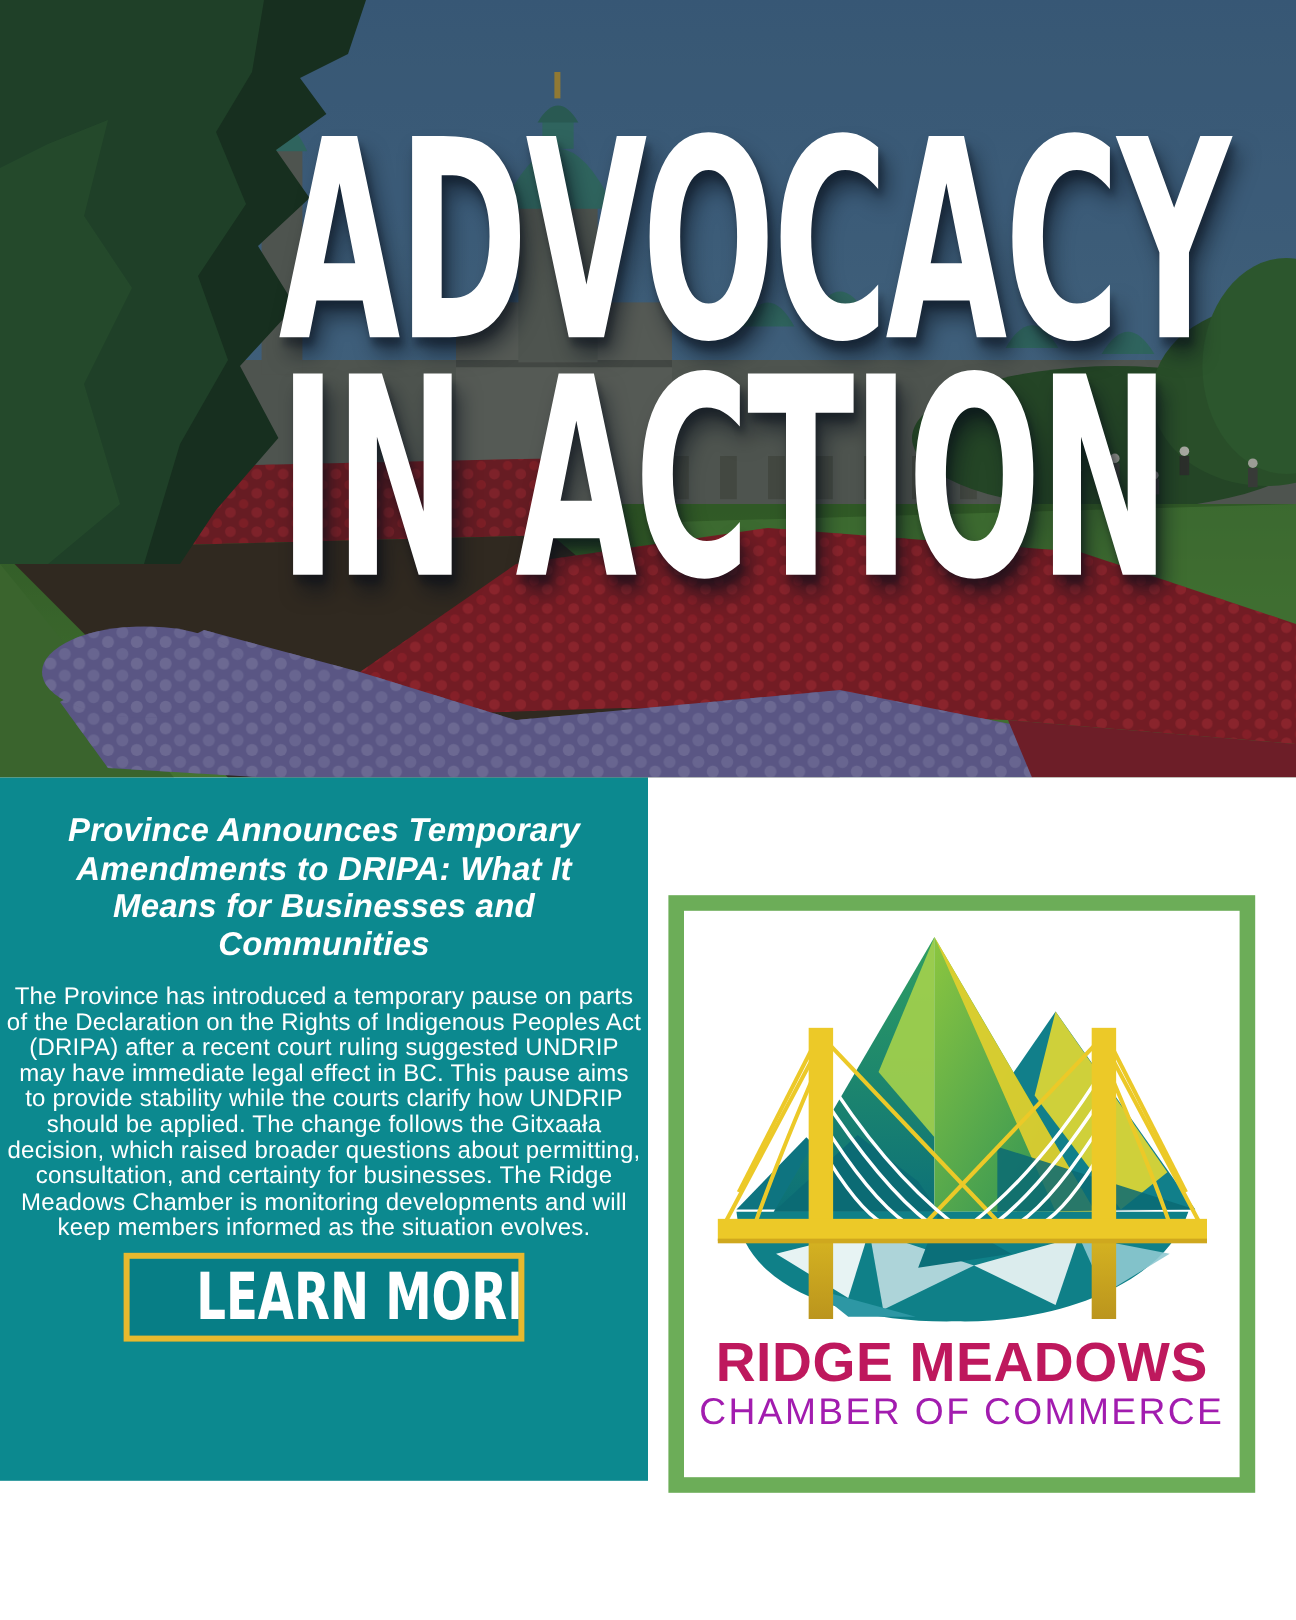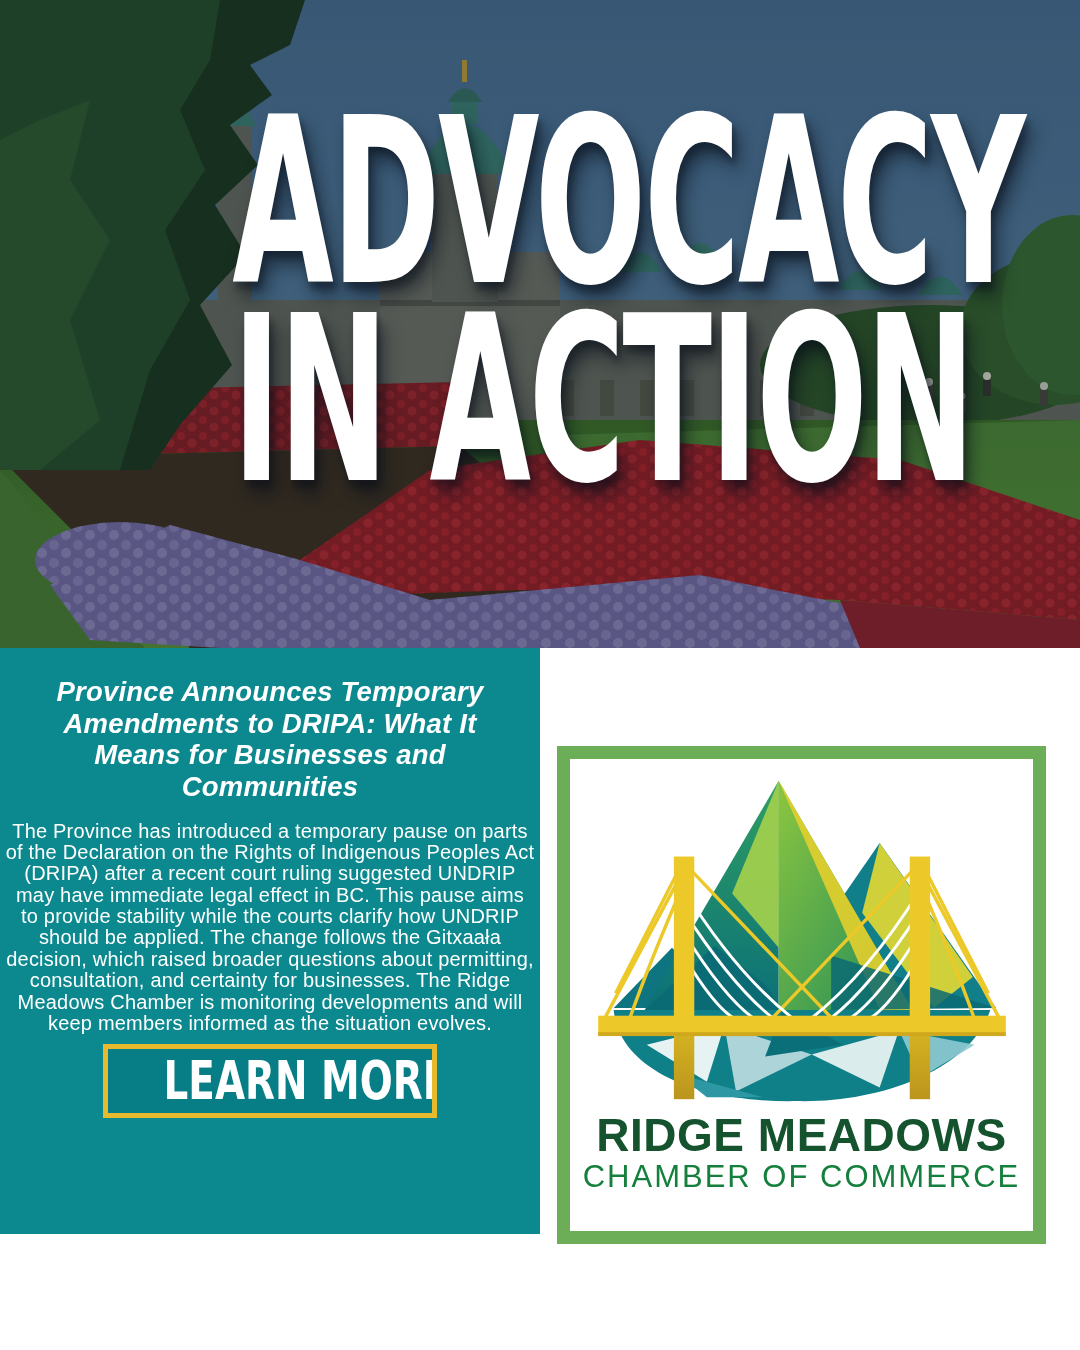--- a/index.html
+++ b/index.html
@@ -47,25 +47,25 @@
   .website{margin-top:20px;font-size:25px;font-weight:400;letter-spacing:0.4px;}
   .right-col{width:540px;height:702px;background:#ffffff;position:relative;}
   
   .logo-card{
     position:absolute;left:17px;top:98px;width:489px;height:498px;
     box-sizing:border-box;border:13px solid #6cad58;background:#ffffff;
     display:flex;flex-direction:column;align-items:center;
   }
   .logo-art{margin-top:16px;}
   .logo-name{
-    margin-top:6px;font-size:46px;font-weight:700;color:#14532d;
+    margin-top:6px;font-size:46px;font-weight:700;color:#be185d;
     letter-spacing:0.5px;line-height:1.05;
   }
   .logo-sub{
-    margin-top:2px;font-size:31px;font-weight:400;color:#15803d;
+    margin-top:2px;font-size:31px;font-weight:400;color:#a21caf;
     letter-spacing:2px;line-height:1.05;
   }
 </style>
 </head>
 <body>
 
 <div class="canvas">
 
   <div class="hero">
     <svg width="1080" height="648" viewBox="0 0 1080 648" preserveAspectRatio="none">

